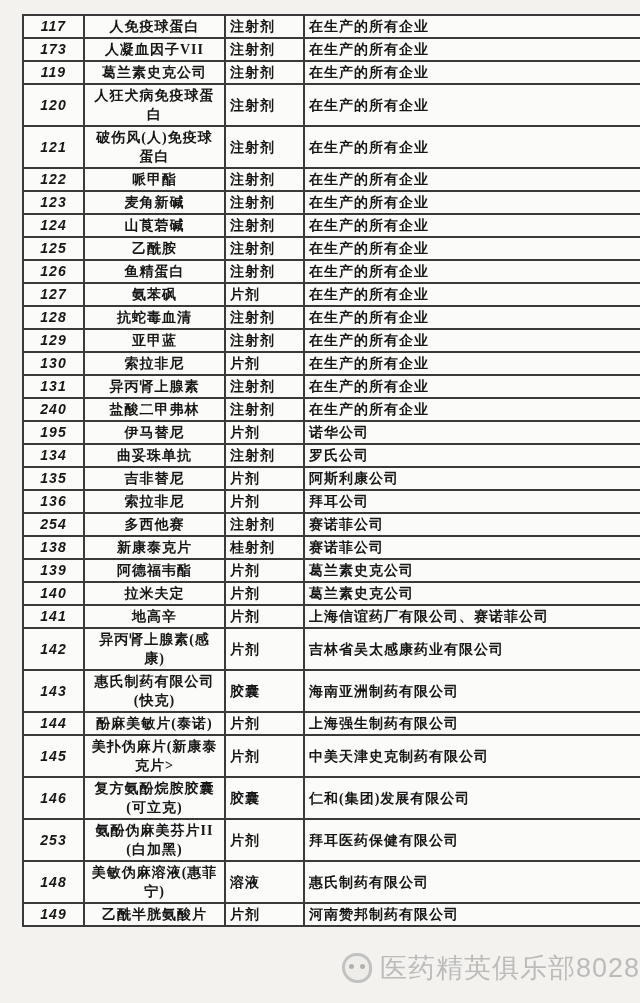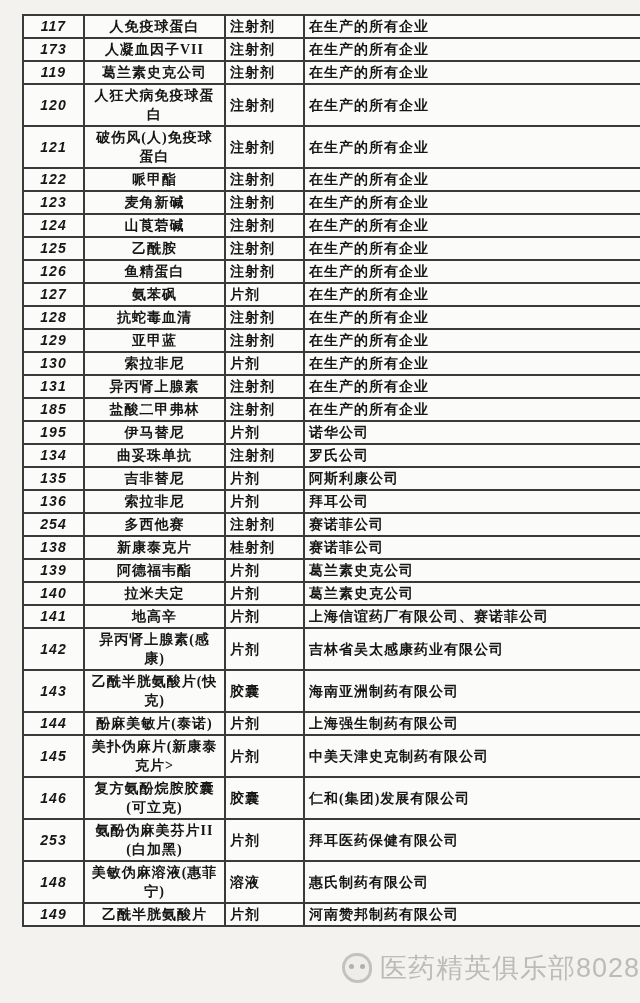--- a/index.html
+++ b/index.html
@@ -207,21 +207,21 @@
   </tr>
 
   <tr>
     <td class="col-no">131</td>
     <td class="col-name">异丙肾上腺素</td>
     <td class="col-form">注射剂</td>
     <td class="col-company">在生产的所有企业</td>
   </tr>
 
   <tr>
-    <td class="col-no">185</td>
+    <td class="col-no">240</td>
     <td class="col-name">盐酸二甲弗林</td>
     <td class="col-form">注射剂</td>
     <td class="col-company">在生产的所有企业</td>
   </tr>
 
   <tr>
     <td class="col-no">195</td>
     <td class="col-name">伊马替尼</td>
     <td class="col-form">片剂</td>
     <td class="col-company">诺华公司</td>
@@ -285,21 +285,21 @@
 
   <tr>
     <td class="col-no">142</td>
     <td class="col-name">异丙肾上腺素(感康)</td>
     <td class="col-form">片剂</td>
     <td class="col-company">吉林省吴太感康药业有限公司</td>
   </tr>
 
   <tr>
     <td class="col-no">143</td>
-    <td class="col-name">乙酰半胱氨酸片(快克)</td>
+    <td class="col-name">惠氏制药有限公司(快克)</td>
     <td class="col-form">胶囊</td>
     <td class="col-company">海南亚洲制药有限公司</td>
   </tr>
 
   <tr>
     <td class="col-no">144</td>
     <td class="col-name">酚麻美敏片(泰诺)</td>
     <td class="col-form">片剂</td>
     <td class="col-company">上海强生制药有限公司</td>
   </tr>

